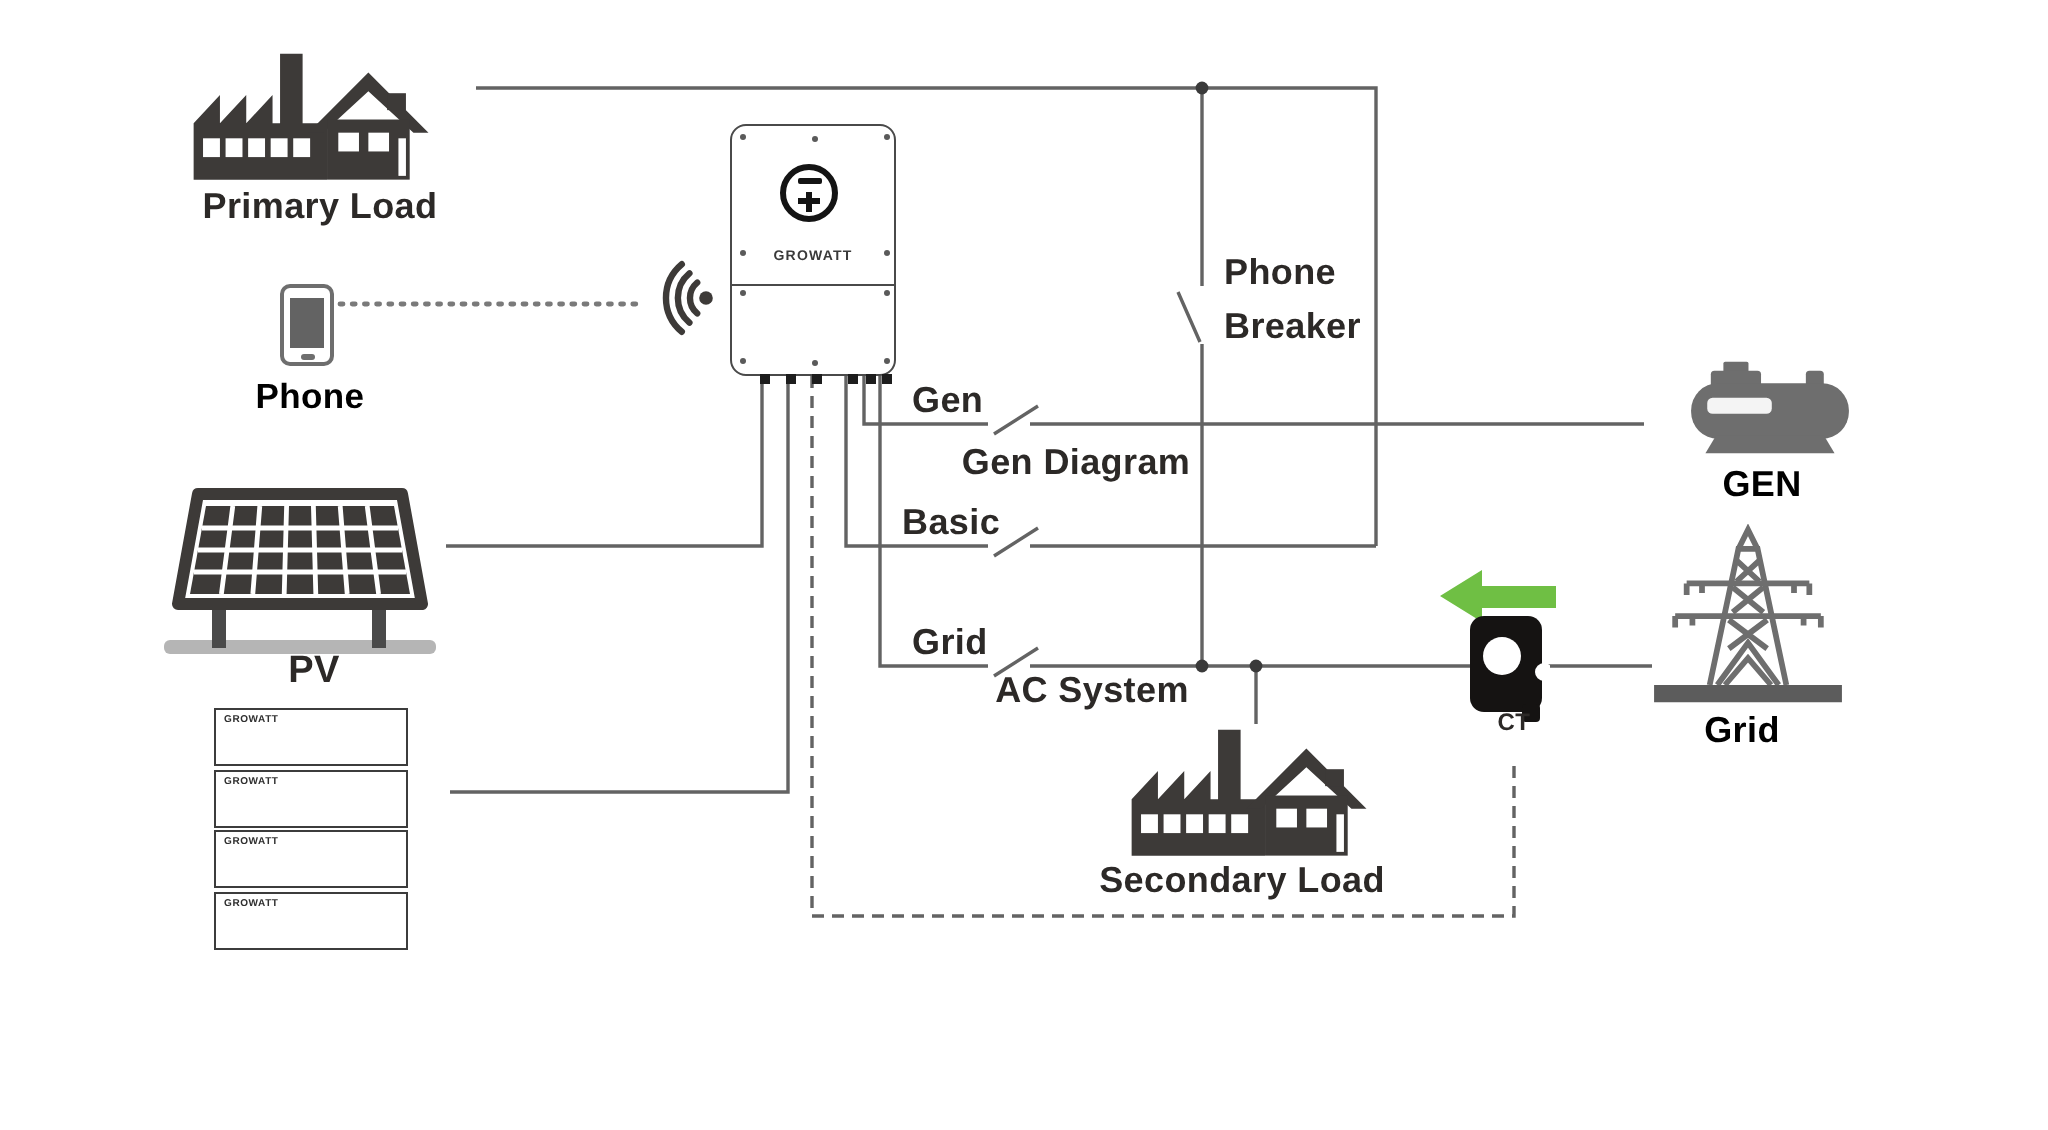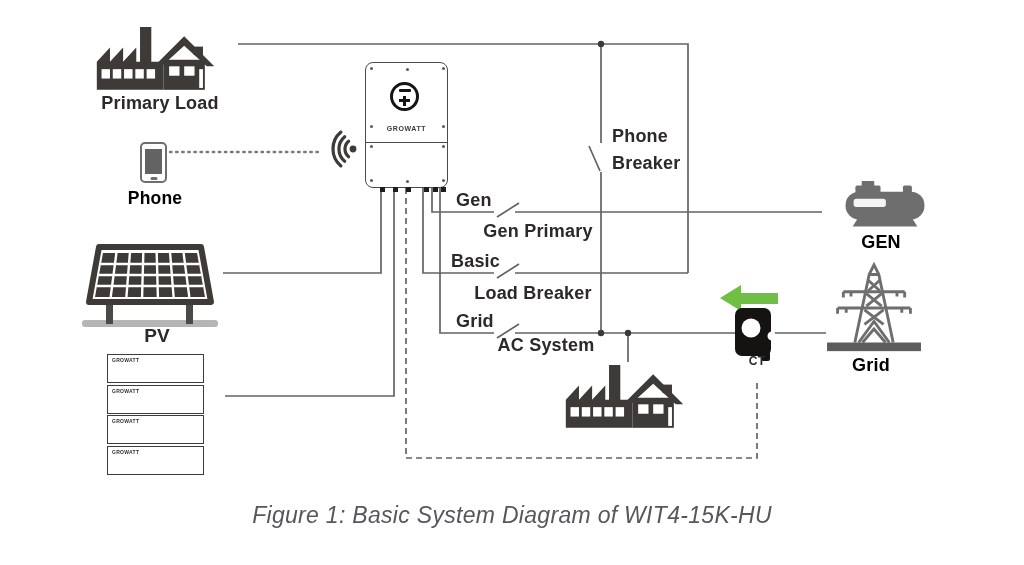--- a/index.html
+++ b/index.html
@@ -175,45 +175,44 @@
       </div>
     <div class="bat-module">
         <span class="bat-logo">GROWATT</span>
       </div>
     <div class="bat-module">
         <span class="bat-logo">GROWATT</span>
       </div>
   </div>
 
   <div class="lbl" style="left:456px;top:190px">Gen</div>
-  <div class="lbl center" style="left:538px;top:221px">Gen Primary</div>
+  <div class="lbl center" style="left:538px;top:221px">Gen Diagram</div>
   <div class="lbl" style="left:451px;top:251px">Basic</div>
-  <div class="lbl center" style="left:533px;top:283px">Load Breaker</div>
   <div class="lbl" style="left:456px;top:311px">Grid</div>
   <div class="lbl center" style="left:546px;top:335px">AC System</div>
   <div class="lbl" style="left:612px;top:126px">Phone</div>
   <div class="lbl" style="left:612px;top:153px">Breaker</div>
 
   <svg class="abs icon-dark" style="left:563px;top:360px" width="124" height="68">
     <use href="#sym-factory" xlink:href="#sym-factory"></use>
   </svg>
+  <div class="lbl center" style="left:621px;top:430px">Secondary Load</div>
 
   <svg class="abs icon-gray" style="left:838px;top:180px" width="94" height="52" preserveAspectRatio="none">
     <use href="#sym-gen" xlink:href="#sym-gen"></use>
   </svg>
   <div class="lbl center gray" style="left:881px;top:232px">GEN</div>
 
   <svg class="abs icon-gray" style="left:826px;top:262px" width="96" height="92">
     <use href="#sym-tower" xlink:href="#sym-tower"></use>
   </svg>
   <div class="lbl center gray" style="left:871px;top:355px">Grid</div>
 
   <svg class="abs" style="left:733px;top:306px" width="42" height="58">
     <rect x="2" y="2" width="36" height="48" rx="7" fill="#151312"></rect>
     <circle cx="18" cy="22" r="9.5" fill="#ffffff"></circle>
     <circle cx="39" cy="30" r="4.5" fill="#ffffff"></circle>
     <rect x="28" y="46" width="9" height="9" rx="2" fill="#151312"></rect>
   </svg>
   <div class="lbl center" style="left:757px;top:354px;font-size:12px">CT</div>
 
-  <div class="caption">Figure 1: Basic System Diagram of WIT4-15K-HU</div>
 
 </div>
 
 </body></html>

